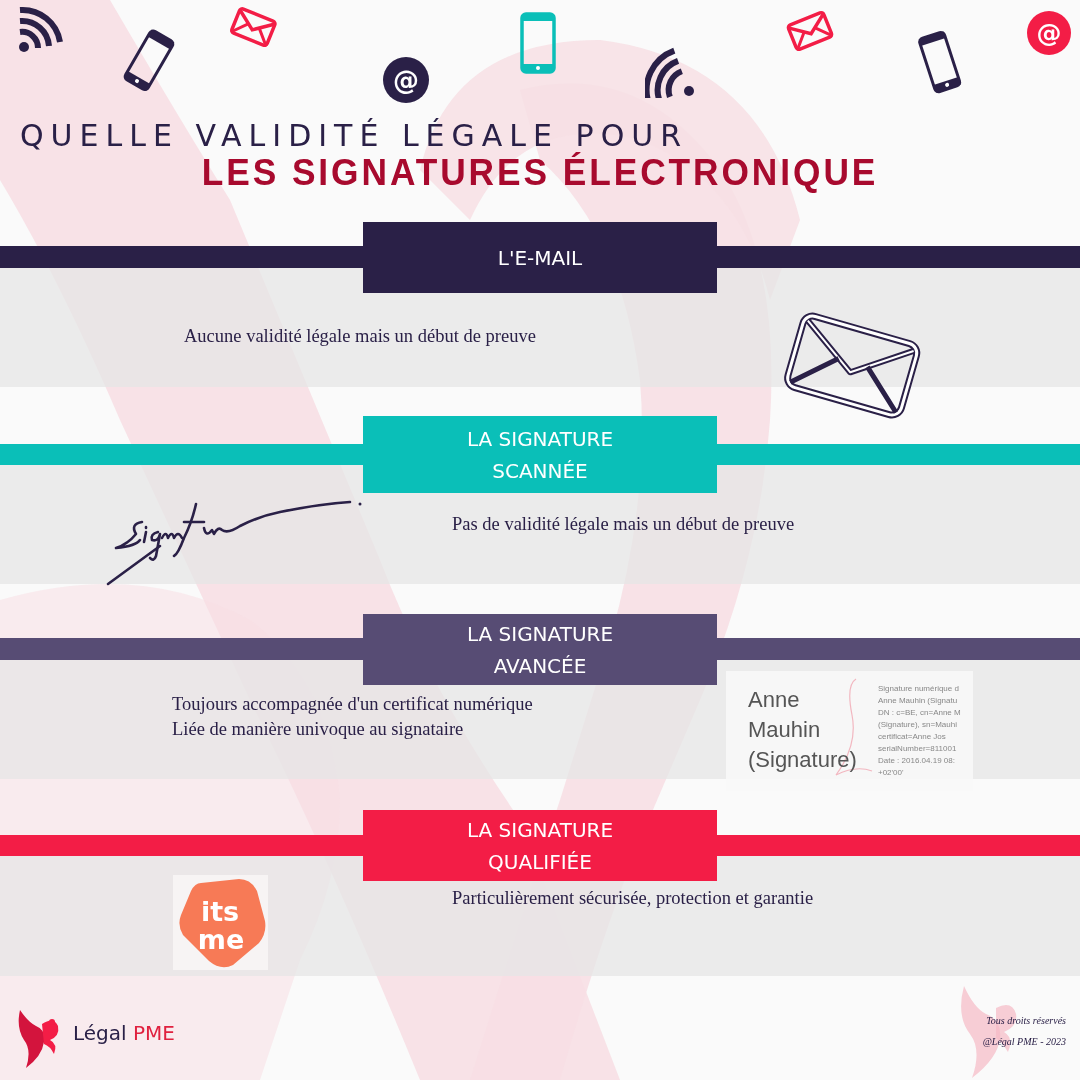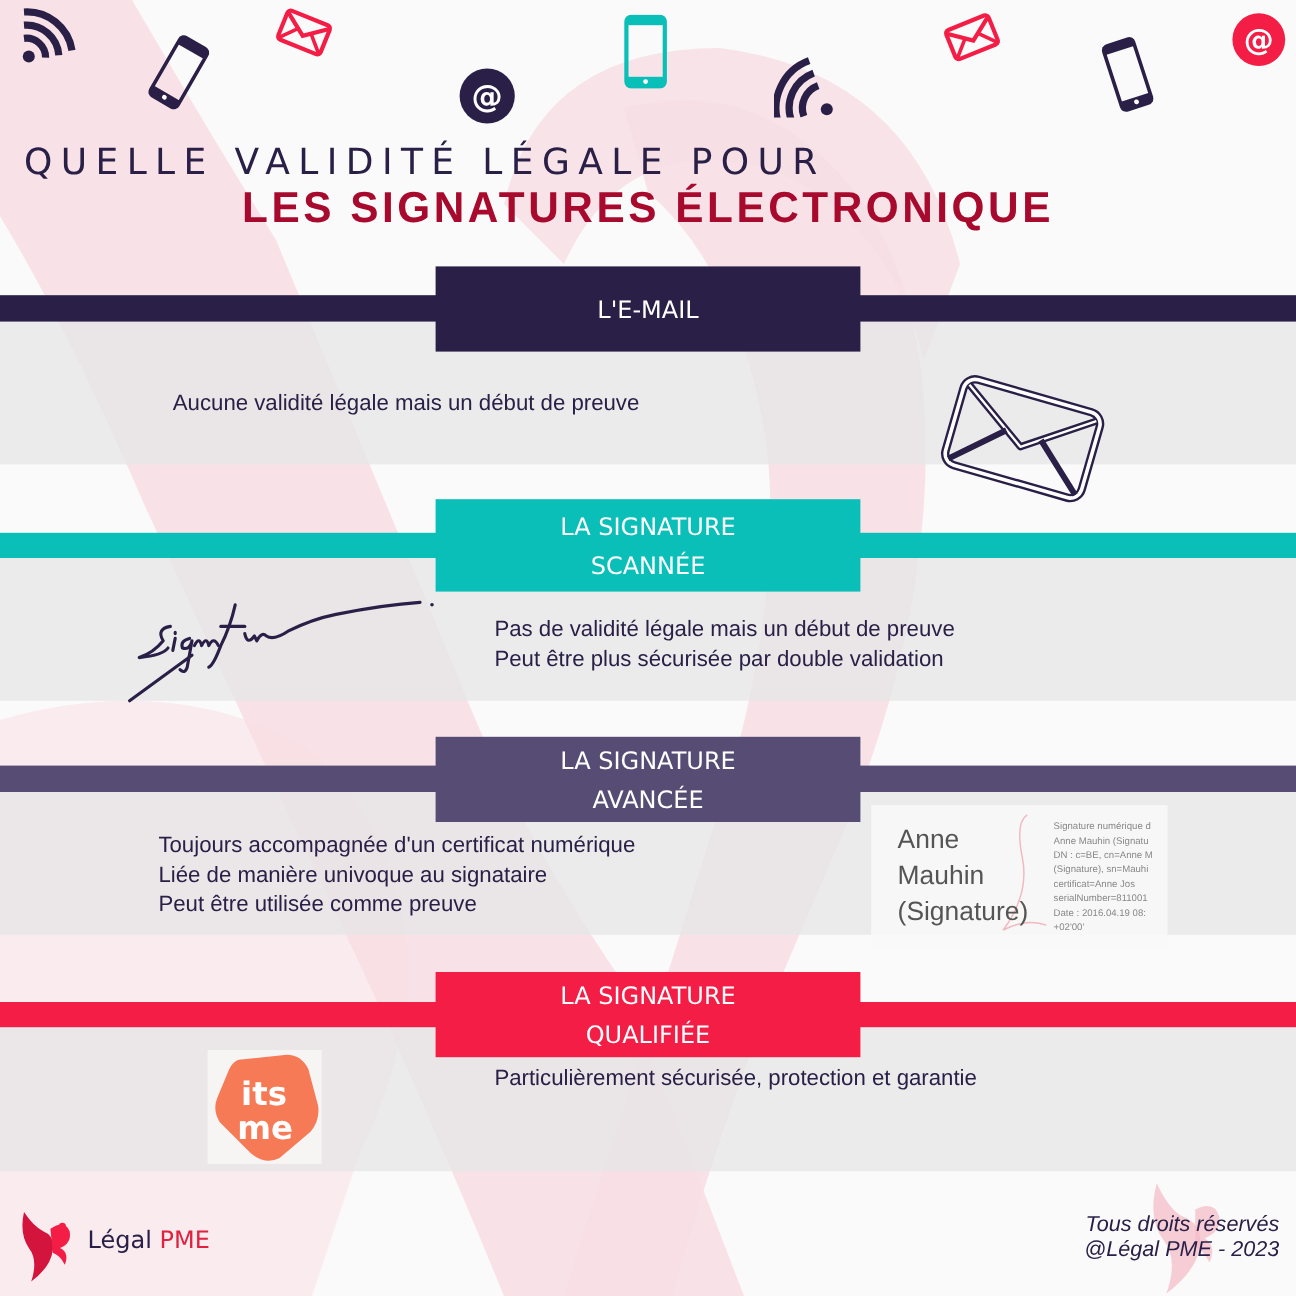--- a/index.html
+++ b/index.html
@@ -31,31 +31,31 @@
   
   .band { position: absolute; left: 0; width: 1080px; background: rgba(230,230,230,0.75); z-index: 1; }
   .bar { position: absolute; left: 0; width: 1080px; z-index: 2; }
   .label-box {
     position: absolute; left: 363px; width: 354px; z-index: 3;
     display: flex; flex-direction: column; align-items: center; justify-content: center;
     color: #ffffff; font-family: "DejaVu Sans", sans-serif; font-size: 20px; line-height: 32px;
     text-align: center;
   }
   .body-text {
-    position: absolute; z-index: 3; font-family: Liberation Sans, sans-serif;
-    font-size: 18.5px; line-height: 24.5px; color: #2a2047;
+    position: absolute; z-index: 3; font-family: Liberation Serif, serif;
+    font-size: 18.5px; line-height: 24.5px; color: #2a2047; margin-left: 40px;
   }
   .footer-logo-text {
     position: absolute; z-index: 3; left: 73px; top: 1021px;
     font-family: "DejaVu Sans", sans-serif; font-size: 20px; color: #2a2047;
   }
   .footer-logo-text .pme { color: #e0213f; }
   .copyright {
     position: absolute; z-index: 3; right: 14px; top: 1010px; text-align: right;
-    font-family: Liberation Sans, sans-serif; font-style: italic; font-size: 18px;
+    font-family: Liberation Serif, serif; font-style: italic; font-size: 10px;
     line-height: 21px; color: #2a2047;
   }
   .pdf-sig {
     position: absolute; z-index: 3; left: 726px; top: 671px; width: 247px; height: 120px;
     background: rgba(248,248,248,0.9);
   }
   .pdf-sig .name {
     position: absolute; left: 22px; top: 14px; font-family: "Liberation Sans", sans-serif;
     font-size: 22px; line-height: 30px; color: #555;
   }
@@ -168,33 +168,31 @@
     <path d="M62 56 Q66 48 68 56 Q72 48 74 56 Q78 48 82 56"></path>
     <path d="M96 22 Q92 40 84 56 Q78 72 74 74"></path>
     <path d="M84 40 L104 40"></path>
     <path d="M104 46 Q106 56 112 48 L114 52 Q118 44 122 48 Q128 52 140 44 Q160 34 180 30 Q220 22 250 20"></path>
     <path d="M8 102 L60 64"></path>
   </g>
   <circle cx="260" cy="22" r="1.5" fill="#2a2047"></circle>
 </svg>
 <div class="body-text" style="left:412px;top:512px">
   <div>Pas de validité légale mais un début de preuve</div>
-  <div>Peut être plus sécurisée par double validation</div>
 </div>
 
 <div class="band" style="top:660px;height:119px"></div>
 <div class="bar" style="top:638px;height:22px;background:#574c74"></div>
 <div class="label-box" style="top:614px;height:71px;background:#574c74">
   <span>LA SIGNATURE</span>
   <span>AVANCÉE</span>
 </div>
 <div class="body-text" style="left:132px;top:692px">
   <div>Toujours accompagnée d'un certificat numérique</div>
   <div>Liée de manière univoque au signataire</div>
-  <div>Peut être utilisée comme preuve</div>
 </div>
 <div class="pdf-sig">
   <svg style="position:absolute;left:100px;top:4px" width="50" height="112" viewBox="0 0 50 112">
     <path d="M30 4 Q20 10 26 40 Q32 70 10 100 Q30 90 46 96" fill="none" stroke="#f2b7c0" stroke-width="1.2"></path>
   </svg>
   <div class="name">
     <div>Anne</div>
     <div>Mauhin</div>
     <div>(Signature)</div>
   </div>

